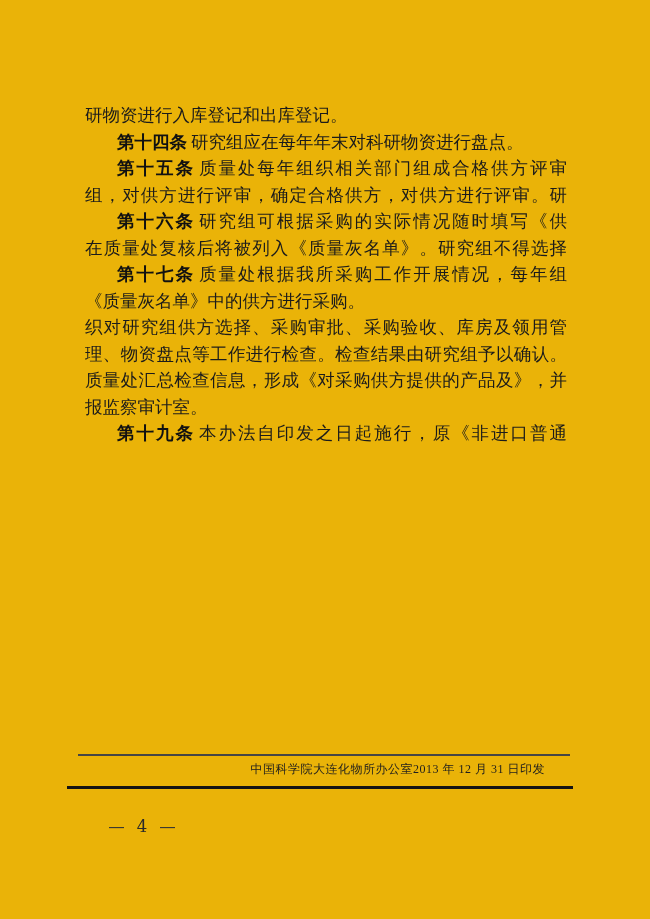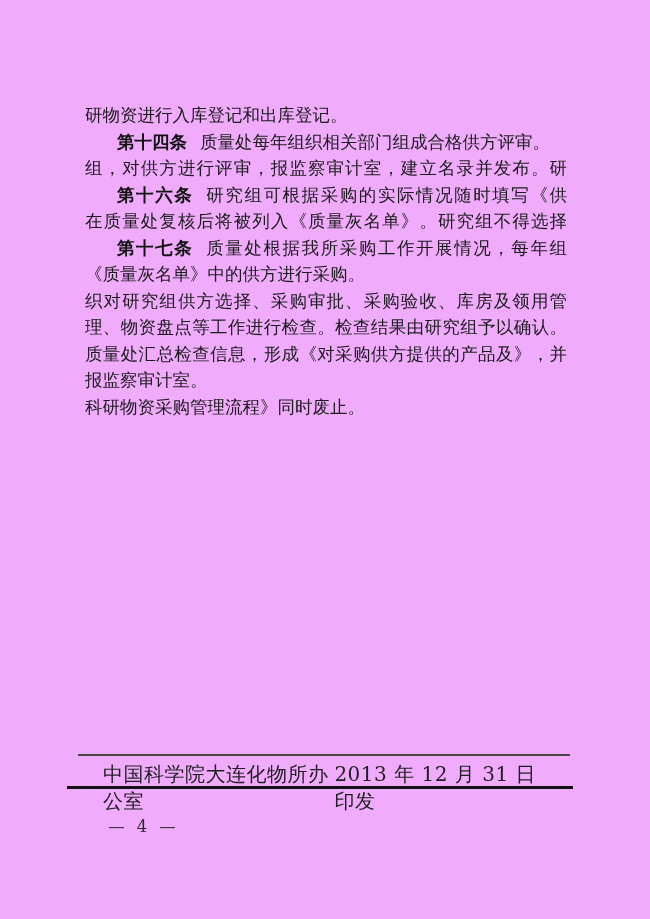--- a/index.html
+++ b/index.html
@@ -1,20 +1,20 @@
 <!DOCTYPE html>
 <html><head>
 <meta charset="utf-8">
 <style>
   html,body{margin:0;padding:0;background:#e8e8e8;}
   .page{
     position:relative;
     width:650px;height:919px;
     margin:0 auto;
-    background:#f0abfc;
+    background:#eab308;
     color:#1b1b1b;
     font-family:"DejaVu Serif","Liberation Serif",serif;
     overflow:hidden;
   }
   
   .doc-body{
     position:absolute;
     left:85px;top:102px;width:482px;
     font-size:17.5px;
     letter-spacing:0;
@@ -30,33 +30,34 @@
     text-align:justify;
     text-align-last:justify;
     text-justify:inter-character;
   }
   .ln.indent{ text-indent:32px; }
   .head{
     font-weight:700;
     font-family:"DejaVu Sans","Liberation Sans",sans-serif;
     color:#111;
   }
-  .head:not(:empty){ margin-right:13px;font-family:Liberation Mono, monospace; }
+  .head:not(:empty){ margin-right:4px;font-family:Liberation Mono, monospace; }
   
   .rule-thin{
     position:absolute;
     left:78px;top:754px;width:492px;height:2px;
     background:#454545;
   }
   .footer-row{
     position:absolute;
     left:103px;top:761px;width:442px;
-    display:flex;justify-content:space-between;align-items:center;
-    font-size:20px;color:#1e1e1e;
+    display:flex;justify-content:flex-end;align-items:center;
+    font-size:12px;color:#1e1e1e;
     letter-spacing:0.5px;
+    font-family:Liberation Serif, serif;
   }
   .rule-thick{
     position:absolute;
     left:67px;top:786px;width:506px;height:3px;
     background:#141414;
   }
   
   .page-num{
     position:absolute;
     left:92px;top:814px;width:100px;height:24px;
@@ -66,31 +67,32 @@
   .page-num .dash{ padding:0 12px; color:#333; }
   .page-num .num{ font-family:"DejaVu Serif","Liberation Serif",serif; }
 </style>
 </head>
 <body>
 
 <div class="page">
 
   <div class="doc-body">
     <div class="ln"><b class="head"></b><span>研物资进行入库登记和出库登记。</span></div>
-    <div class="ln indent"><b class="head">第十四条</b><span>质量处每年组织相关部门组成合格供方评审。</span></div>
-    <div class="ln justify"><b class="head"></b><span>组，对供方进行评审，报监察审计室，建立名录并发布。研</span></div>
+    <div class="ln indent"><b class="head">第十四条</b><span>研究组应在每年年末对科研物资进行盘点。</span></div>
+    <div class="ln indent justify"><b class="head">第十五条</b><span>质量处每年组织相关部门组成合格供方评审</span></div>
+    <div class="ln justify"><b class="head"></b><span>组，对供方进行评审，确定合格供方，对供方进行评审。研</span></div>
     <div class="ln indent justify"><b class="head">第十六条</b><span>研究组可根据采购的实际情况随时填写《供</span></div>
     <div class="ln justify"><b class="head"></b><span>在质量处复核后将被列入《质量灰名单》。研究组不得选择</span></div>
     <div class="ln indent justify"><b class="head">第十七条</b><span>质量处根据我所采购工作开展情况，每年组</span></div>
     <div class="ln"><b class="head"></b><span>《质量灰名单》中的供方进行采购。</span></div>
     <div class="ln justify"><b class="head"></b><span>织对研究组供方选择、采购审批、采购验收、库房及领用管</span></div>
     <div class="ln justify"><b class="head"></b><span>理、物资盘点等工作进行检查。检查结果由研究组予以确认。</span></div>
     <div class="ln justify"><b class="head"></b><span>质量处汇总检查信息，形成《对采购供方提供的产品及》，并</span></div>
     <div class="ln"><b class="head"></b><span>报监察审计室。</span></div>
-    <div class="ln"><b class="head"></b><span>科研物资采购管理流程》同时废止。</span></div>
+    <div class="ln indent justify"><b class="head">第十九条</b><span>本办法自印发之日起施行，原《非进口普通</span></div>
   </div>
 
   <div class="rule-thin"></div>
 
   <div class="footer-row">
     <span>中国科学院大连化物所办公室</span>
     <span>2013 年 12 月 31 日印发</span>
   </div>
 
   <div class="rule-thick"></div>

